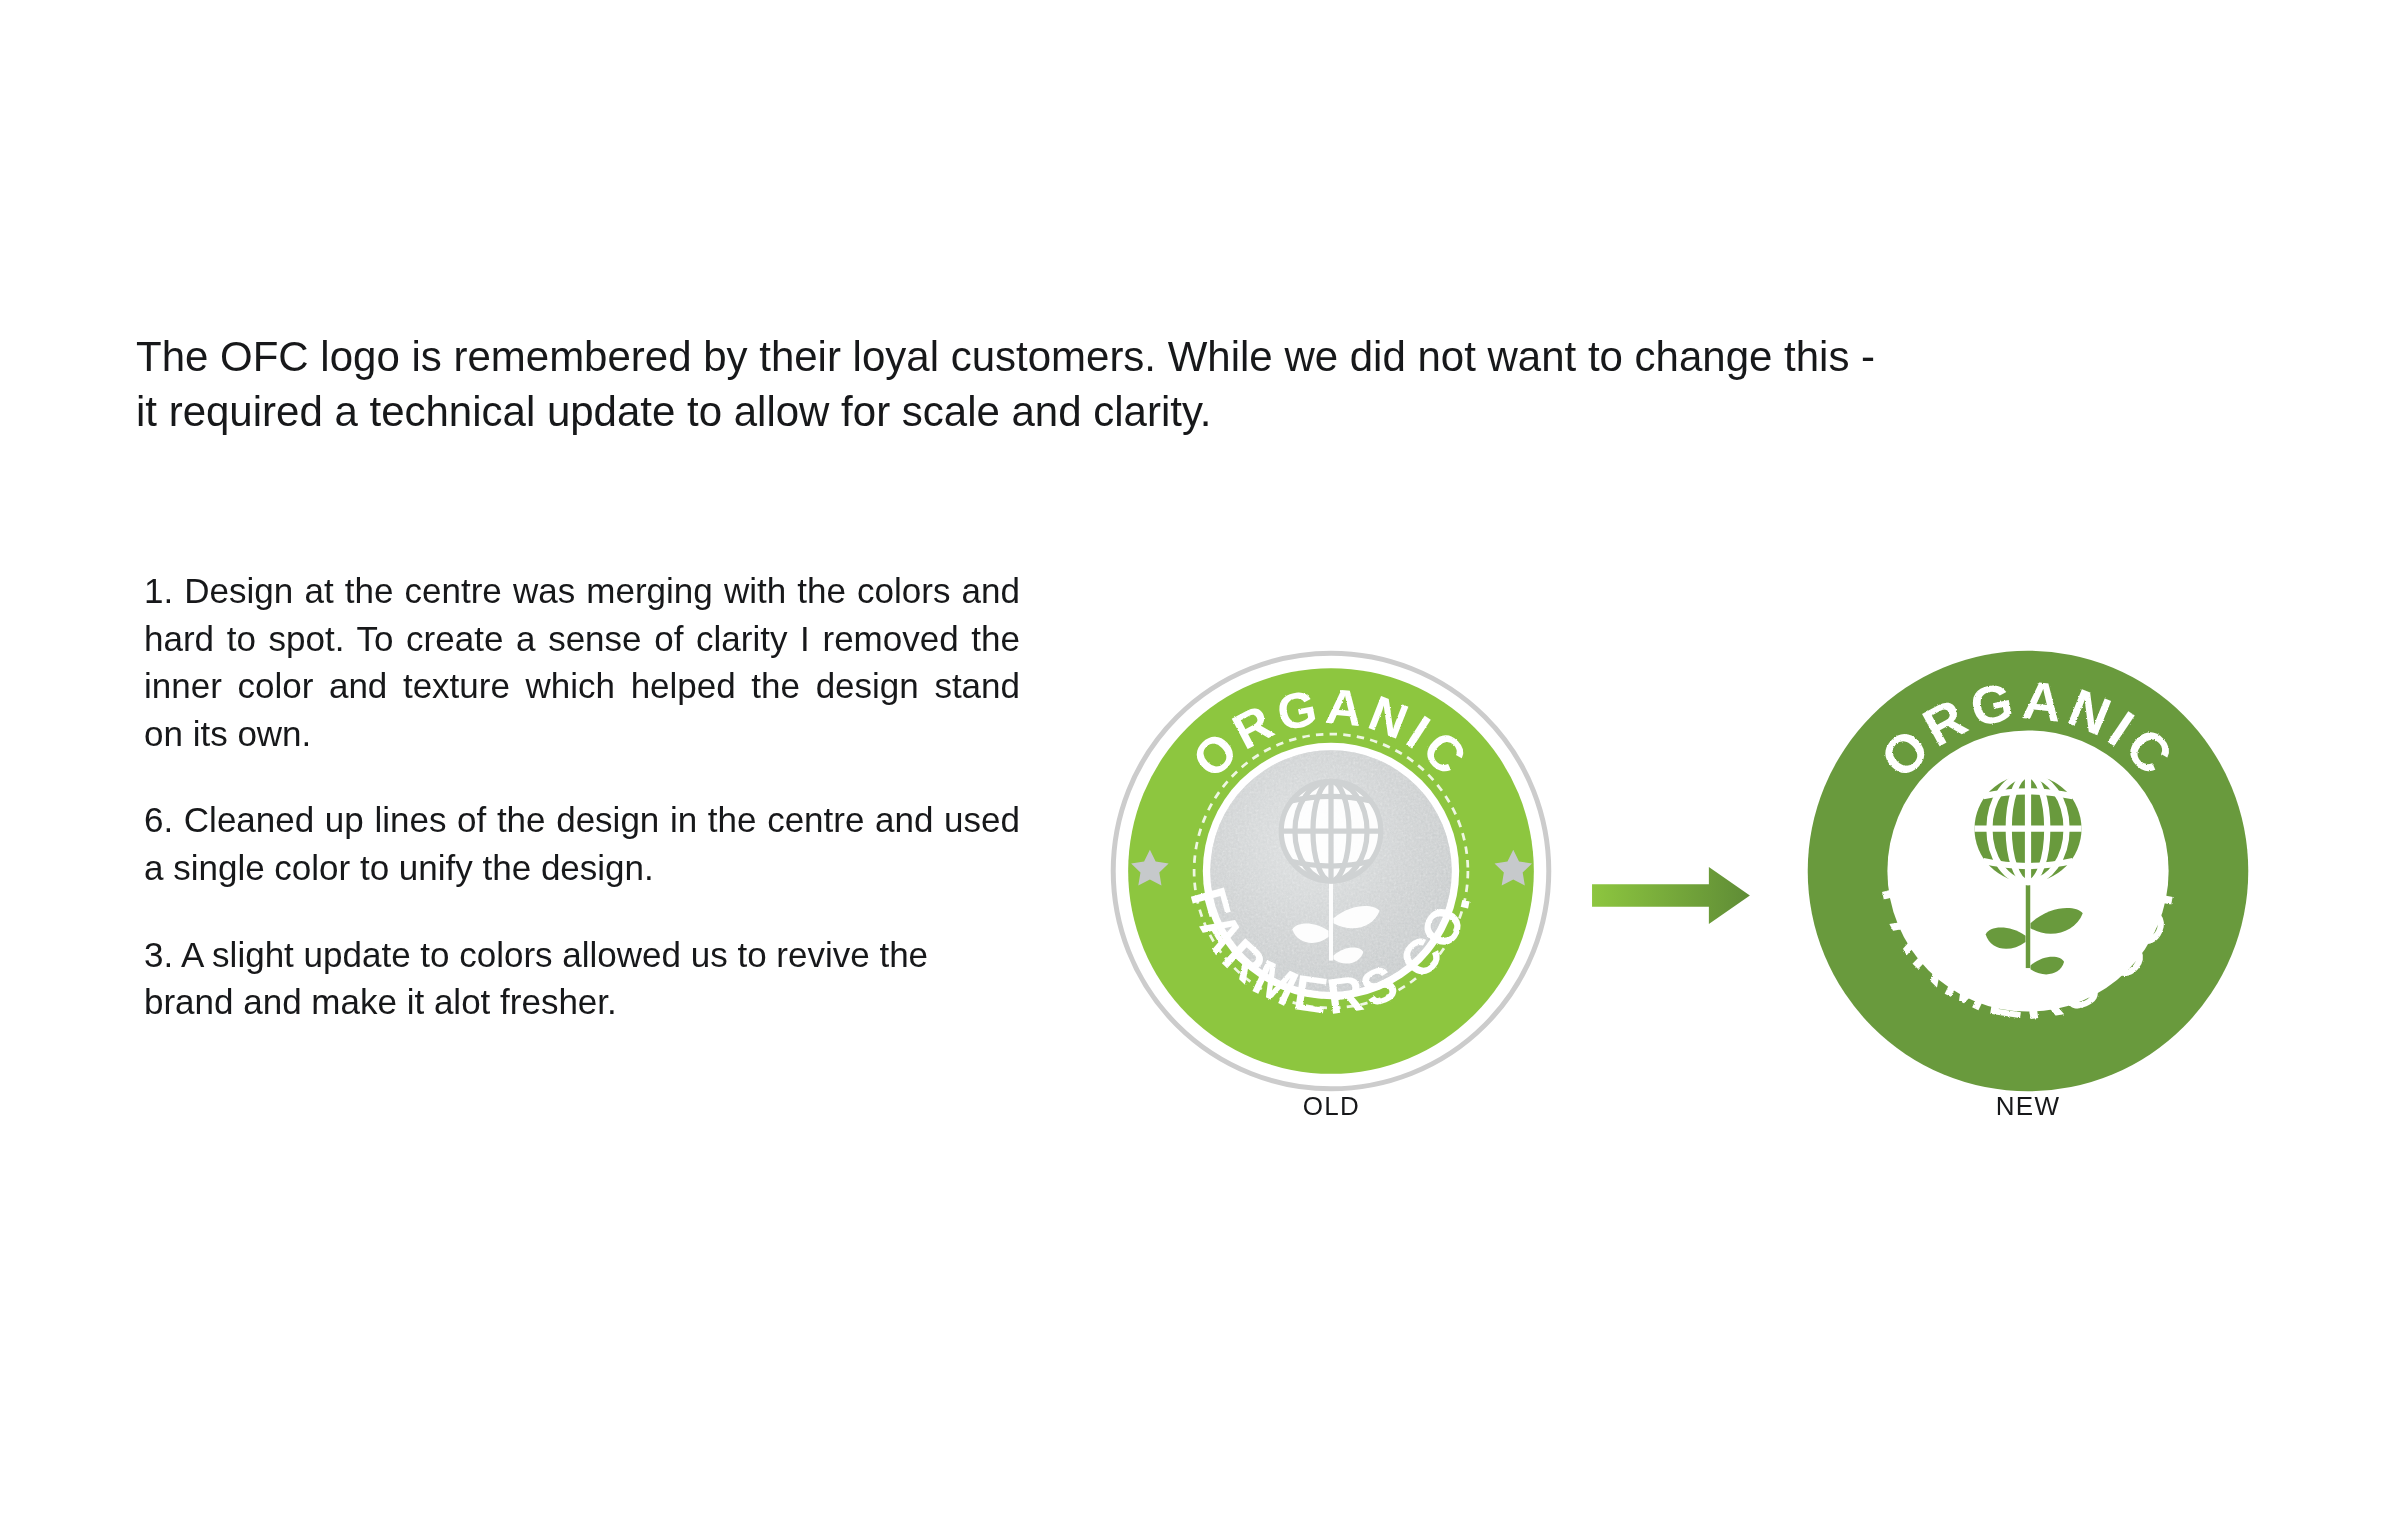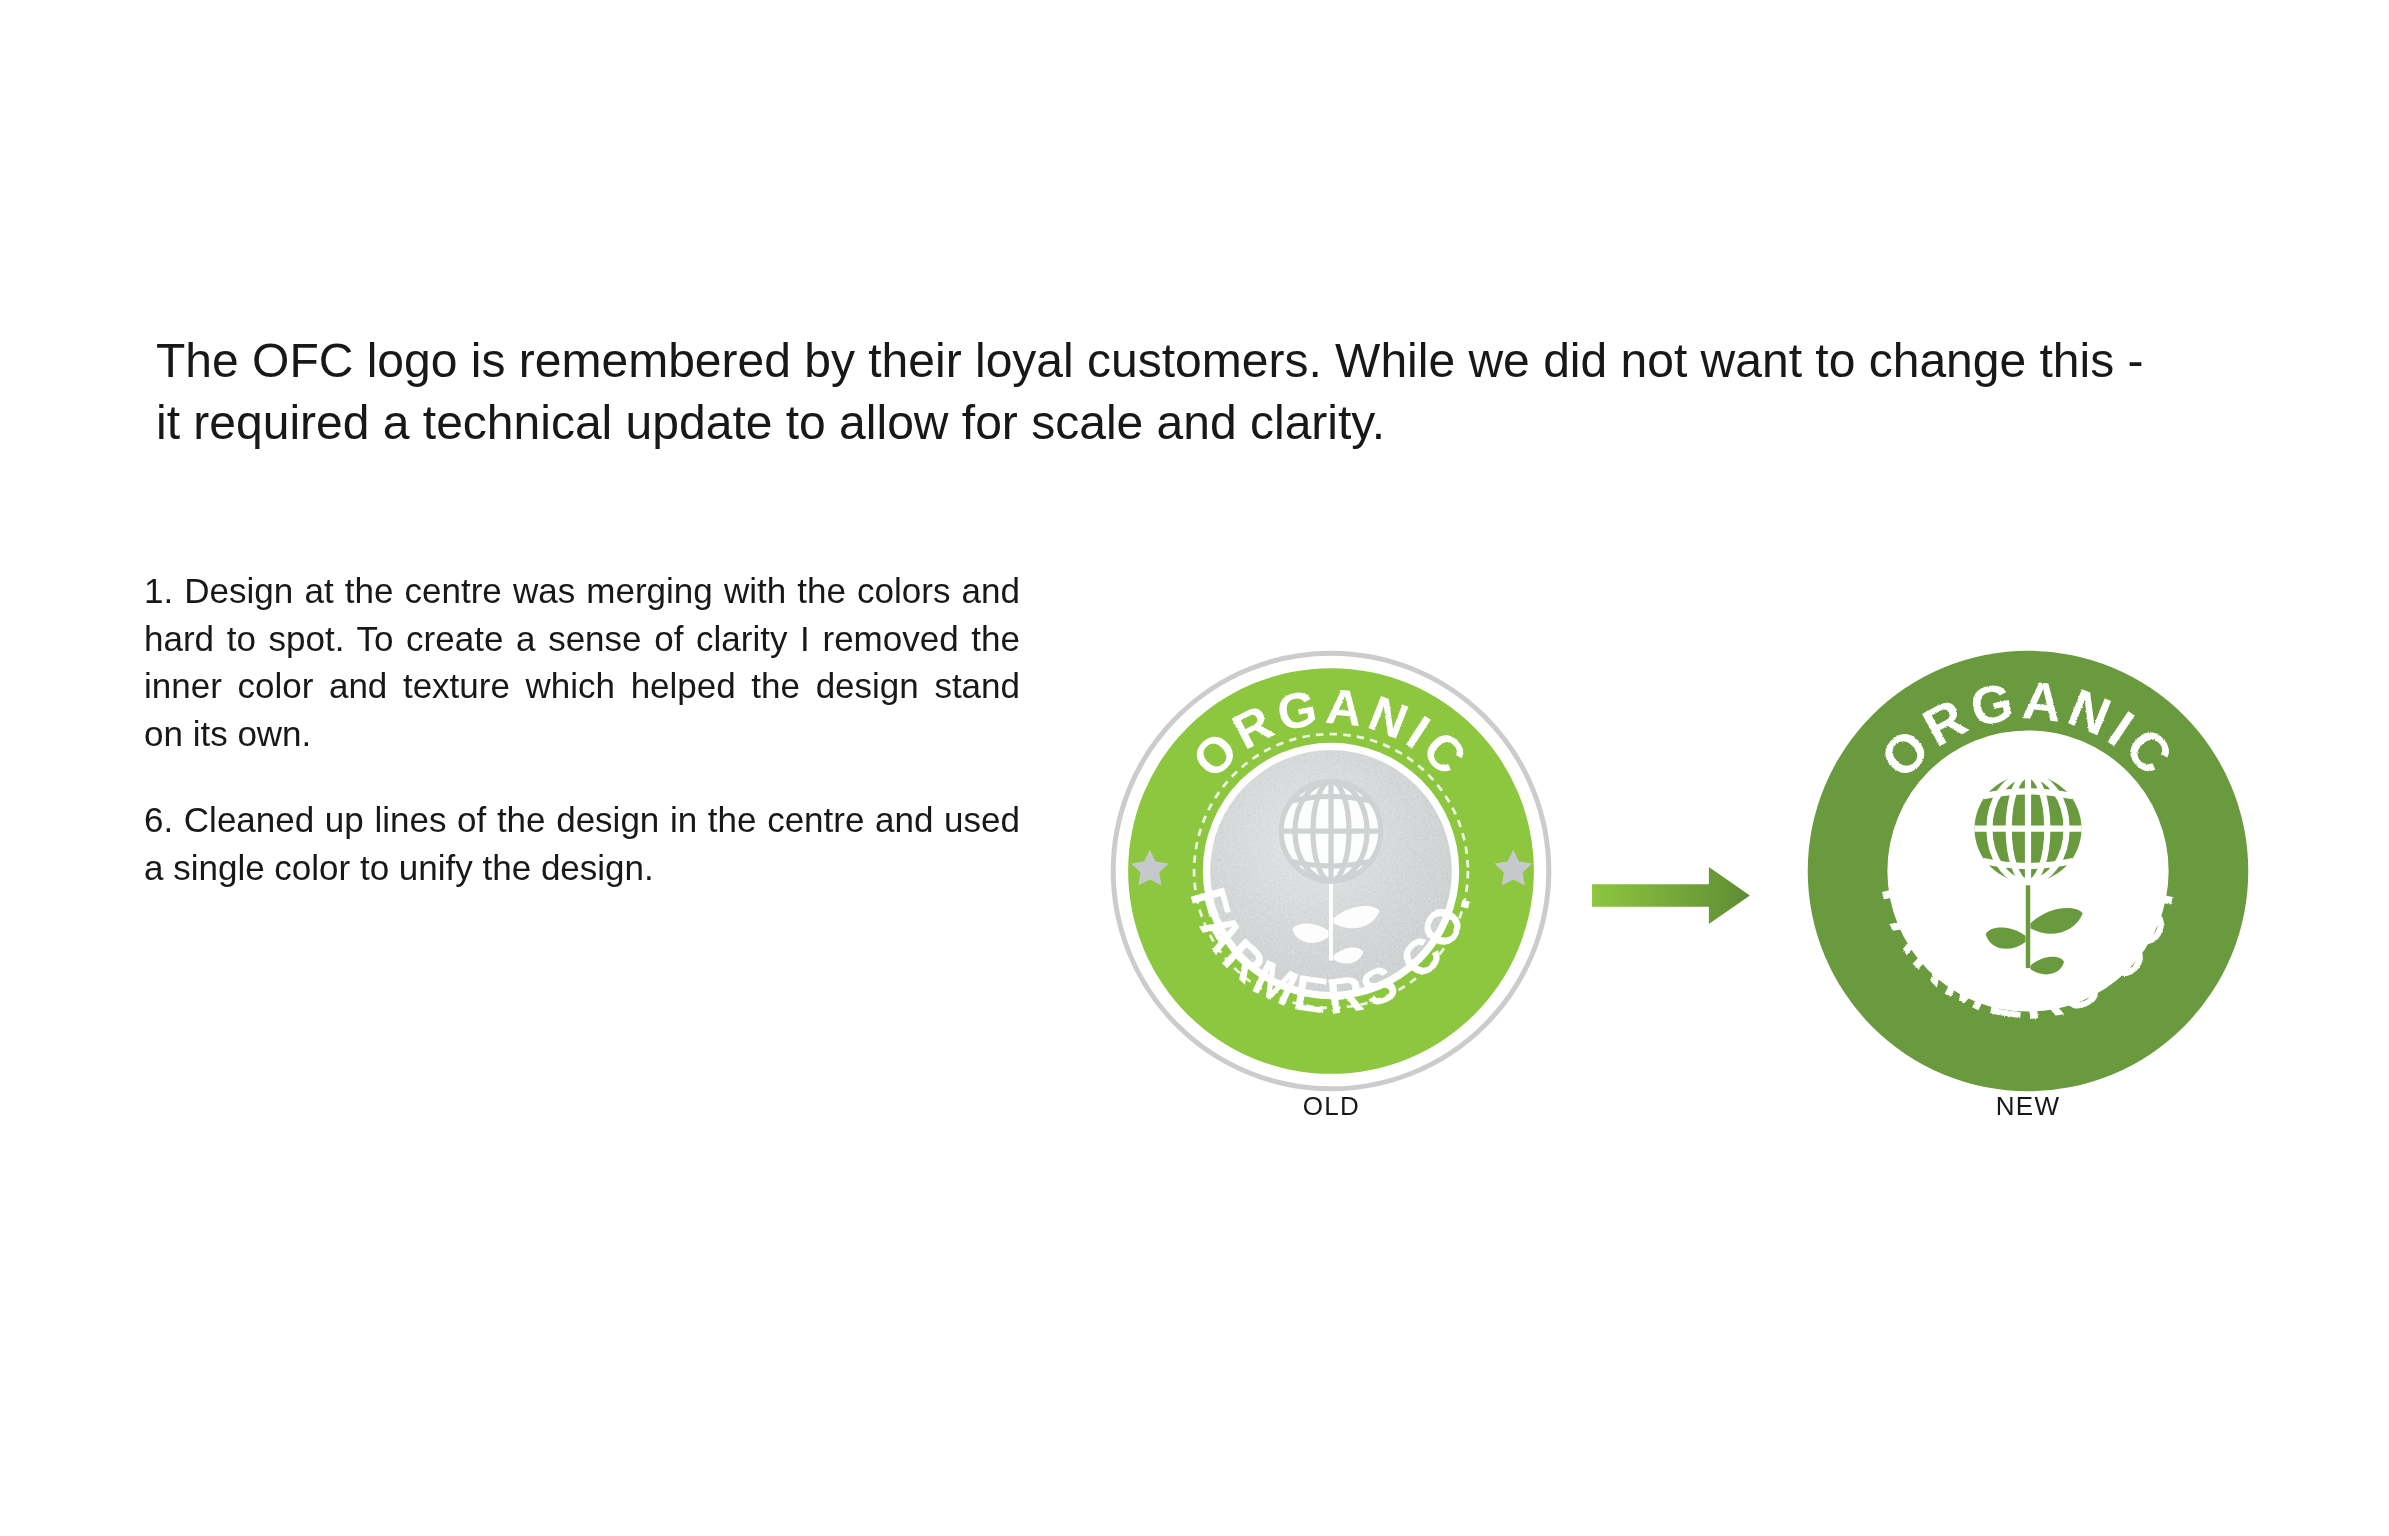--- a/index.html
+++ b/index.html
@@ -15,22 +15,22 @@
   
   .title{
     position:absolute;left:136px;top:167px;
     font-size:93px;line-height:1.0;
     font-weight:bold;letter-spacing:-1.2px;
     color:#6f9c41;
     white-space:nowrap;
   }
   .intro{
     position:absolute;left:136px;top:330px;width:2122px;
-    font-size:48px;line-height:1.30;
-    color:#17181a;font-weight:400;margin-left:20px;
+    font-size:42px;line-height:1.30;
+    color:#17181a;font-weight:400;
   }
   .intro .ln{display:block;}
 
   .notes{
     position:absolute;left:136px;top:567px;width:884px;
   }
   .note{
     font-size:35px;line-height:1.36;
     color:#17181a;font-weight:400;
     text-align:justify;
@@ -71,20 +71,21 @@
 
 
   <div class="intro">
     <span class="ln">The OFC logo is remembered by their loyal customers. While we did not want to change this -</span>
     <span class="ln">it required a technical update to allow for scale and clarity.</span>
   </div>
 
   <div class="notes">
     <p class="note">1. Design at the centre was merging with the colors and hard to spot. To create a sense of clarity I removed the inner color and texture which helped the design stand on its own.</p>
     <p class="note">6. Cleaned up lines of the design in the centre and used a single color to unify the design.</p>
+    <p class="note ragged">3. A slight update to colors allowed us to revive the brand and make it alot fresher.</p>
   </div>
 
   <div class="compare">
 
     <div class="logo-slot old">
       <svg viewBox="0 0 360 360" xmlns="http://www.w3.org/2000/svg">
         <defs>
           <path id="oldTopArc" d="M 62,180 A 118,118 0 0 1 298,180" fill="none"></path>
           <path id="oldBotArc" d="M 66,180 A 114,114 0 0 0 294,180" fill="none"></path>
           <radialGradient id="oldTex" cx="42%" cy="38%" r="72%">

